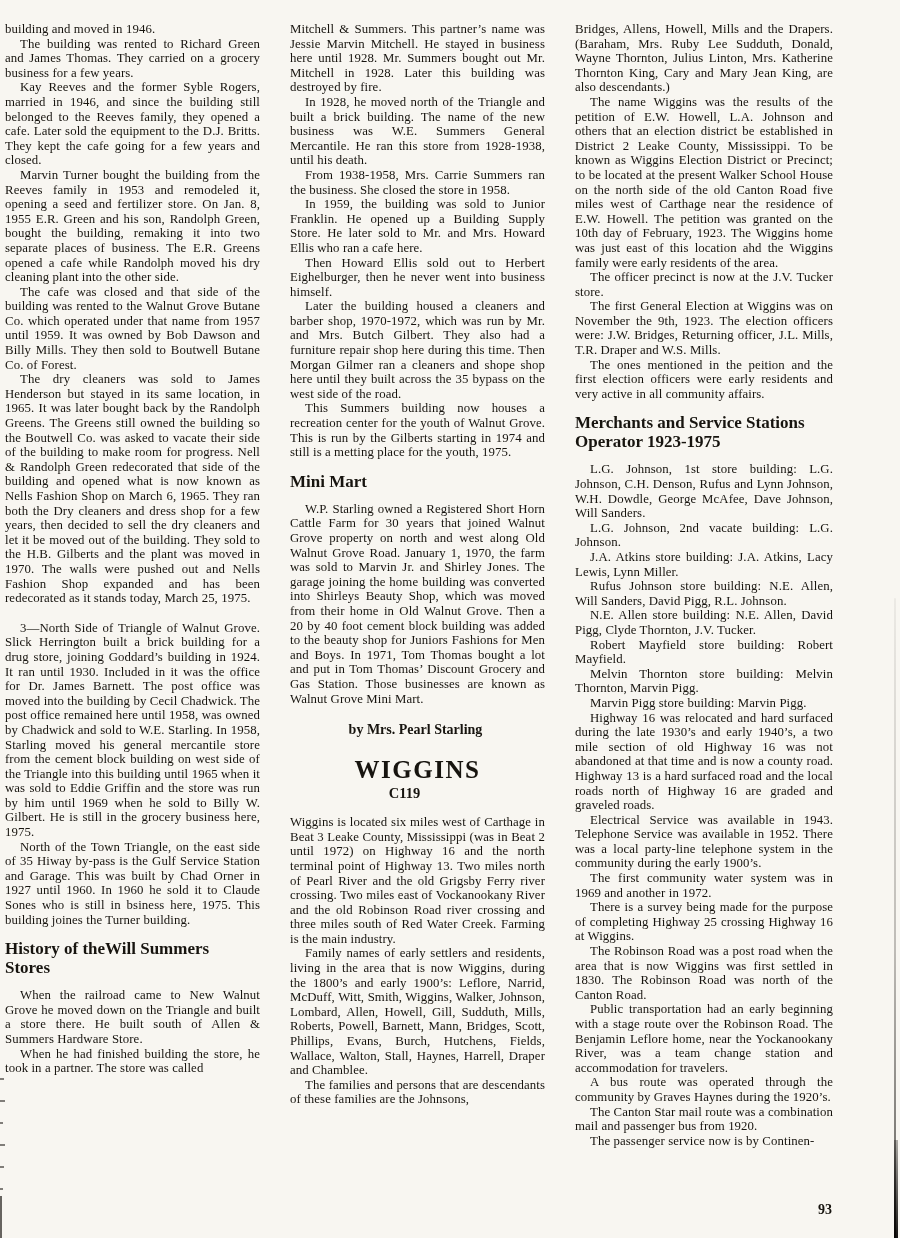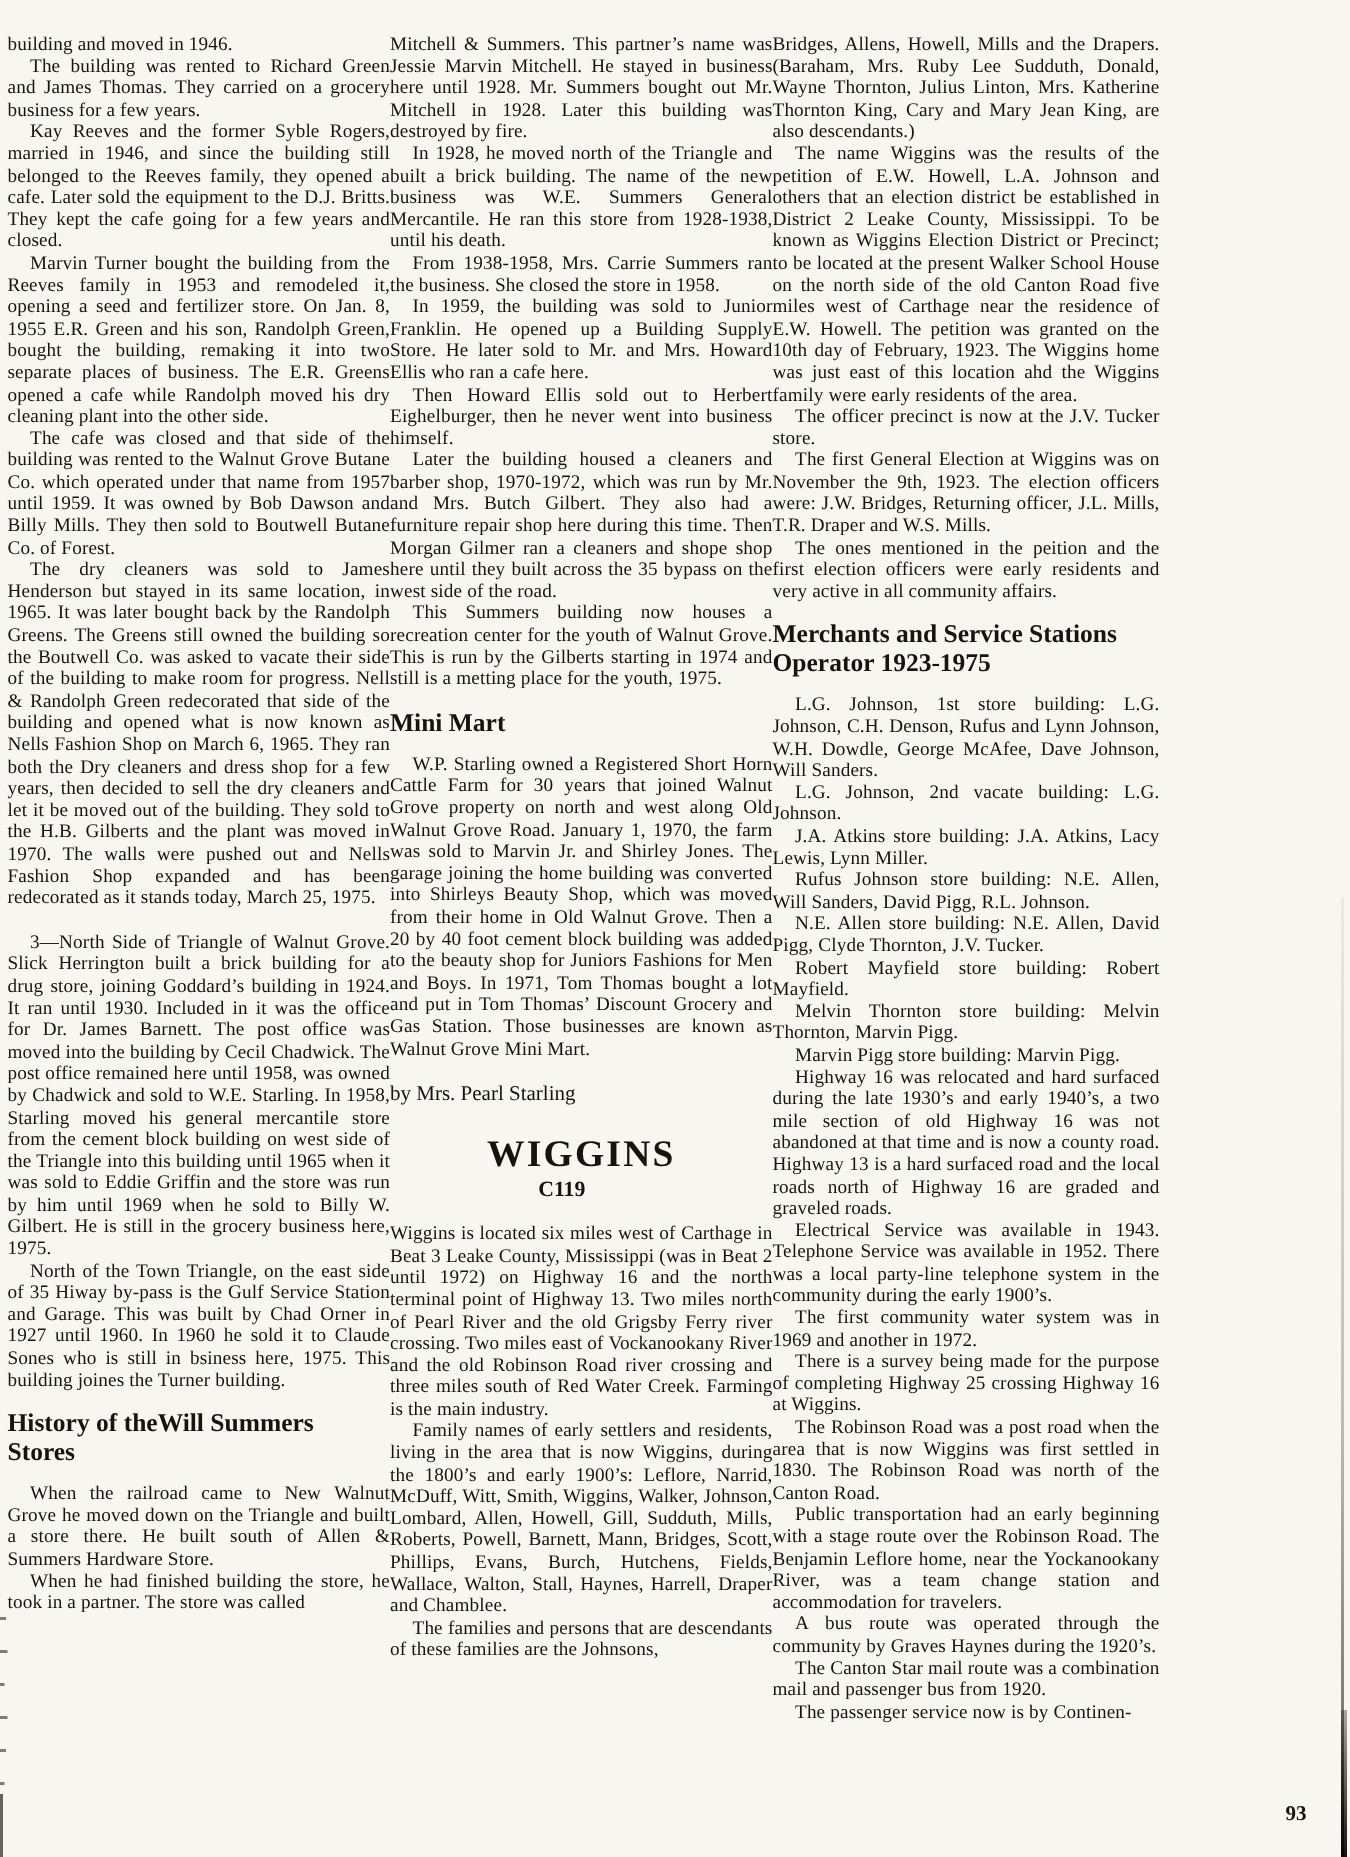--- a/index.html
+++ b/index.html
@@ -6,58 +6,58 @@
   body{
     width:900px;height:1238px;
     background:#f8f6f1;
     position:relative;
     overflow:hidden;
     font-family:"Liberation Serif","DejaVu Serif",serif;
     color:#17140f;
   }
   .page{
     position:absolute;left:5px;top:22px;
-    display:flex;
+    display:flex;gap:30px;
   }
   .col{width:255px;}
   .col.c3{width:258px;}
   .col p{
     margin:0;
     font-size:12.8px;
     line-height:14.6px;
     text-align:justify;
     text-indent:15px;
     letter-spacing:0.1px;
   }
   .col p.first{text-indent:0;}
   .col p.gap-top{margin-top:15px;}
   .h-center{
     font-weight:bold;text-align:left;
     font-size:17px;line-height:19px;
     margin:12px 0 11px;
   }
   .byline{
-    font-weight:normal;text-align:left;
+    font-weight:bold;text-align:center;
     font-size:14px;line-height:16px;
     margin:16px 4px 6px 0;
   }
   .title{
     font-weight:bold;text-align:center;
     font-size:25px;line-height:27px;
     letter-spacing:1.5px;
     margin:18px 0 0;
   }
   .code{
     font-weight:bold;text-align:center;
     font-size:14.5px;line-height:16px;
     margin:2px 26px 14px 0;
   }
   .page-number{
     position:absolute;
-    left:857px;top:1202px;
+    left:818px;top:1202px;
     font-size:14px;font-weight:bold;
   }
   
   .scan-line-right{
     position:absolute;right:4px;top:598px;height:640px;width:2px;
     background:linear-gradient(to bottom,
       rgba(40,35,30,0.06),
       rgba(40,35,30,0.28) 55%,
       rgba(25,22,18,0.55) 85%,
       rgba(10,8,6,0.9));

